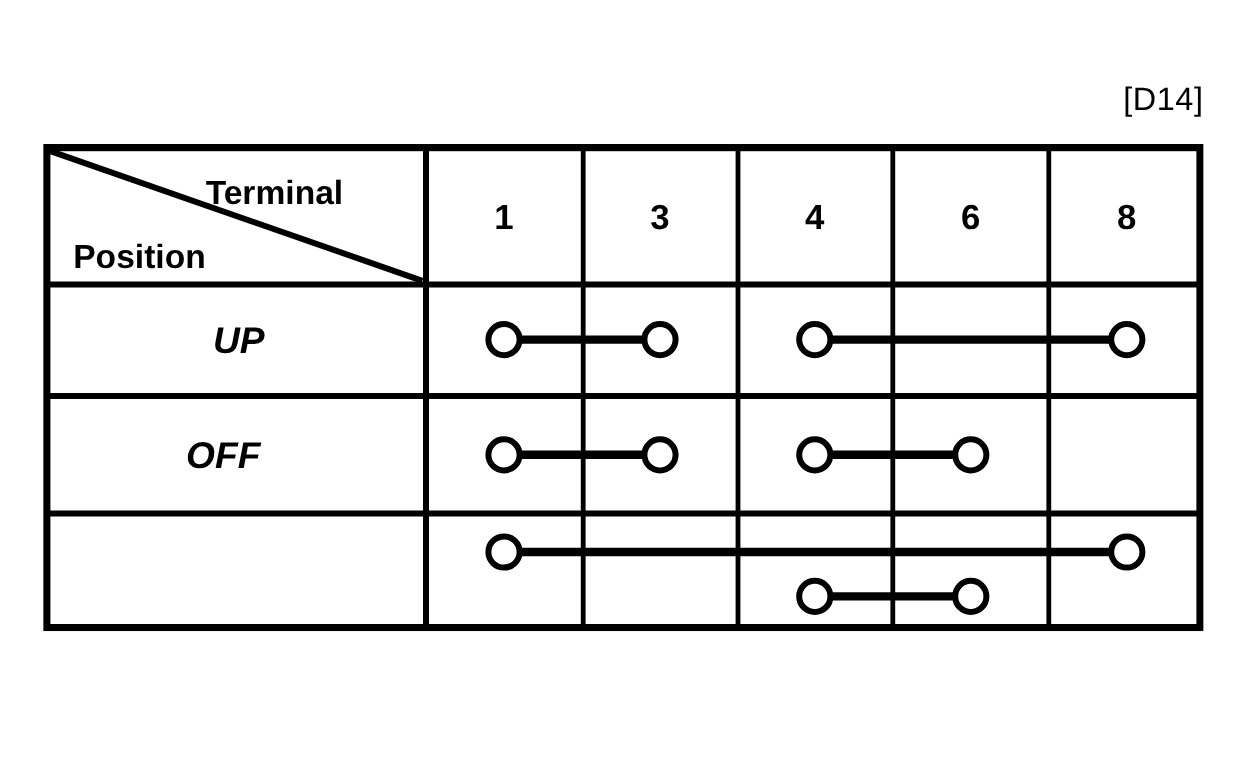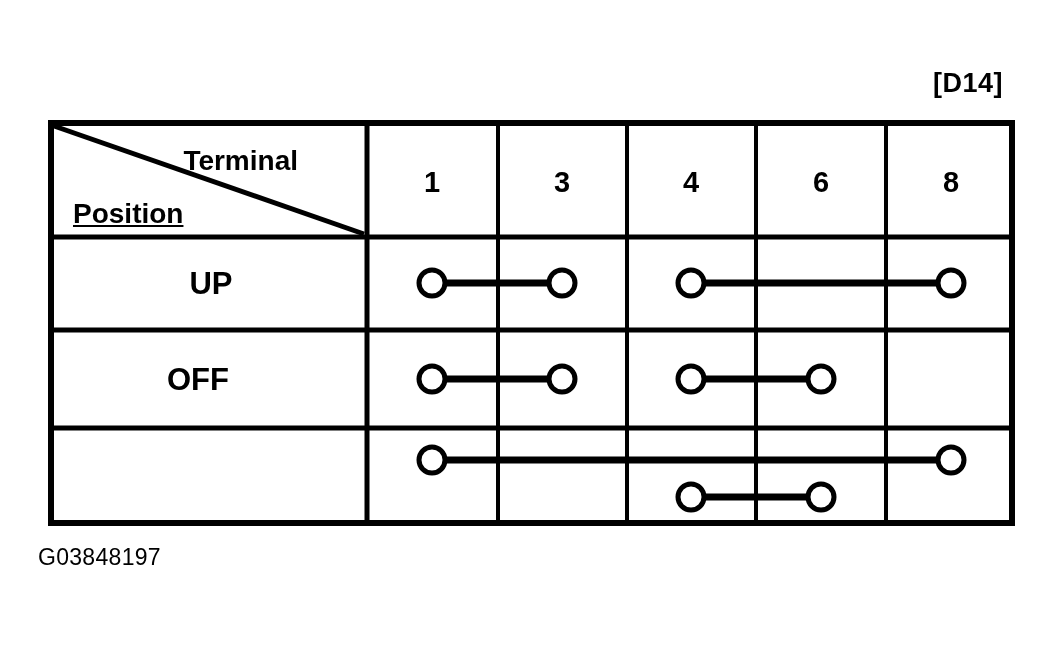--- a/index.html
+++ b/index.html
@@ -20,33 +20,32 @@
     left: 0; top: 0;
     width: 1044px;
     height: 648px;
   }
   
   #connector-label {
     position: absolute;
     right: 41px;
     top: 70px;
     font-size: 27px;
-    font-weight: bold;
+    font-weight: normal;
     letter-spacing: 0.5px;
     line-height: 1;
     white-space: nowrap;
   }
   
   #continuity-table {
     position: absolute;
     left: 36px;
     top: 120px;
     width: 898px;
     height: 406px;
-    margin-left: 12px;
   }
   #table-svg {
     position: absolute;
     left: 0; top: 0;
     width: 967px;
     height: 406px;
     display: block;
   }
   .cell-text {
     position: absolute;
@@ -58,32 +57,32 @@
     font-size: 28px;
     right: 648px;
     top: 27px;
     text-align: right;
   }
   #header-position {
     font-size: 28px;
     left: 25px;
     top: 80px;
     text-align: center;
-    text-decoration: underline;
   }
   .col-header {
     font-size: 29px;
     top: 48px;
     text-align: center;
     transform: translateX(-50%);
   }
   .row-label {
     font-size: 31px;
     text-align: right;
     transform: translateX(-50%);
+    font-style: italic;
   }
   
   #figure-caption {
     position: absolute;
     left: 38px;
     top: 546px;
     font-size: 23px;
     font-weight: normal;
     letter-spacing: 0.3px;
     line-height: 1;
@@ -147,15 +146,14 @@
     <div class="cell-text col-header" style="left:514px;">3</div>
     <div class="cell-text col-header" style="left:643px;">4</div>
     <div class="cell-text col-header" style="left:773px;">6</div>
     <div class="cell-text col-header" style="left:903px;">8</div>
 
     <div class="cell-text row-label" style="left:163px; top:148px;">UP</div>
     <div class="cell-text row-label" style="left:150px; top:244px;">OFF</div>
 
   </div>
 
-  <div id="figure-caption">G03848197</div>
 
 </div>
 
 </body></html>

